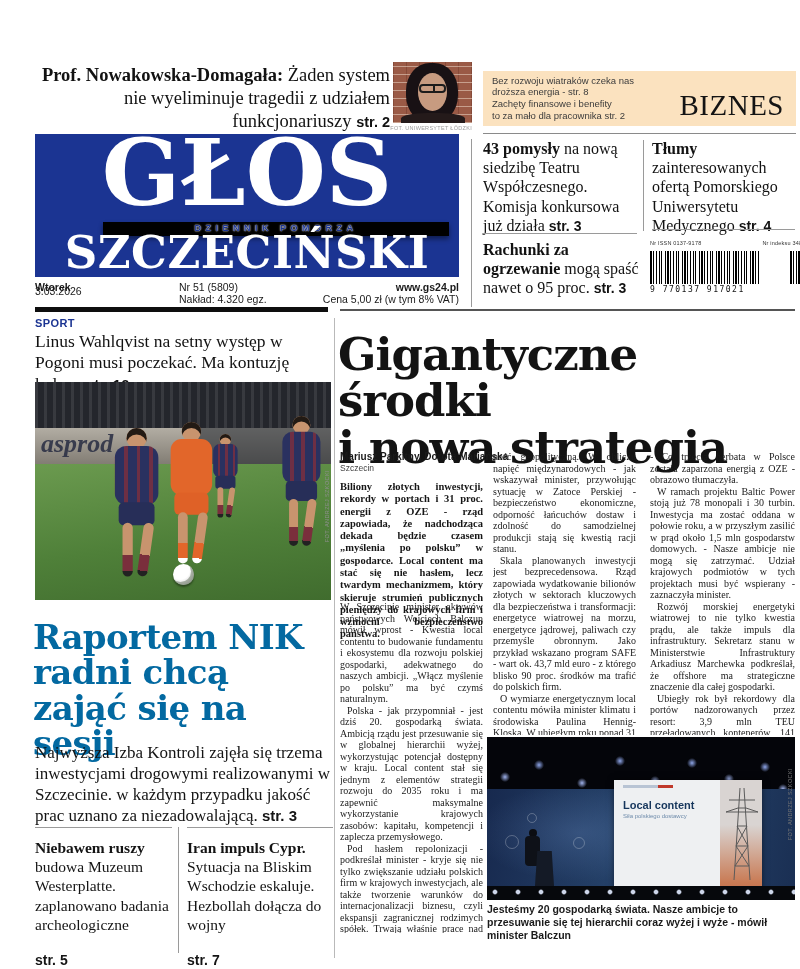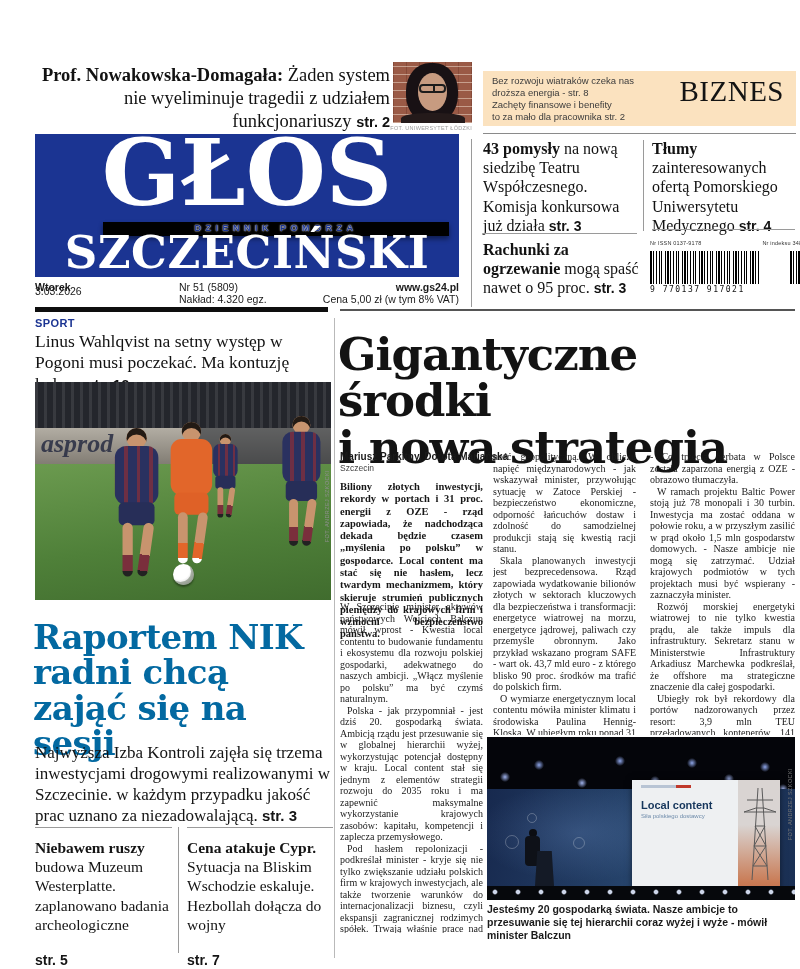--- a/index.html
+++ b/index.html
@@ -25,21 +25,21 @@
   .wp-hair{position:absolute;left:13px;top:1px;width:52px;height:60px;border-radius:46%;background:#181114}
   .wp-face{position:absolute;left:25px;top:11px;width:29px;height:38px;border-radius:50%;background:#c79b80}
   .wp-glasses{position:absolute;left:26px;top:22px;width:27px;height:9px;border:2px solid #1c1c1c;border-radius:4px;
     background:linear-gradient(90deg,transparent 0 12px,#1c1c1c 12px 14px,transparent 14px)}
   .wp-body{position:absolute;left:8px;bottom:-4px;width:64px;height:14px;border-radius:40% 40% 0 0;background:#241a1a}
   .teaser-credit{position:absolute;left:340px;top:125px;width:132px;text-align:right;
     font:400 5.5px "Liberation Sans",sans-serif;color:#9b9b9b;letter-spacing:.3px}
 
   
   .biznes{position:absolute;left:483px;top:71px;width:313px;height:55px;background:var(--biznes-bg);
-    display:flex;align-items:flex-start;justify-content:space-between;padding:4px 12px 4px 9px}
+    display:flex;align-items:flex-end;justify-content:space-between;padding:4px 12px 4px 9px}
   .biz-lines{font:400 9.5px/1.25 "Liberation Sans",sans-serif;color:#3c3c3c}
   .biz-brand{font:400 29px "Liberation Serif",serif;color:#141414;letter-spacing:.5px}
   .rule-biznes{position:absolute;left:483px;top:133px;width:313px;height:1px;background:#8a8a8a}
 
   
   .masthead{position:absolute;left:35px;top:134px;width:424px;height:143px;background:var(--masthead-blue)}
   .m-glos{position:absolute;left:0;right:0;top:-7px;text-align:center;
     font:700 92px/1 "DejaVu Serif",serif;color:#fff}
   .m-band{position:absolute;left:68px;right:10px;top:88px;height:14px;background:#000;
     box-shadow:0 3px 5px rgba(0,0,0,.45)}
@@ -173,21 +173,21 @@
       radial-gradient(circle 2px at 296px 52px,#9fb2ec 0,rgba(159,178,236,0) 5px)}
   .cp-backdrop{position:absolute;left:0;top:52px;right:0;bottom:14px;
     background:
       radial-gradient(ellipse 150px 70px at 30% 45%,rgba(130,170,230,.22),transparent 70%),
       linear-gradient(100deg,#17294e,#28476f 55%,#1a2f53)}
   .cp-ring{position:absolute;border:1px solid rgba(255,255,255,.25);border-radius:50%}
   .r1{left:18px;top:98px;width:14px;height:14px}
   .r2{left:52px;top:118px;width:12px;height:12px}
   .r3{left:86px;top:100px;width:12px;height:12px}
   .r4{left:40px;top:76px;width:10px;height:10px}
-  .cp-slide{position:absolute;left:145px;top:43px;width:148px;height:128px;background:#eef0f2;
+  .cp-slide{position:absolute;left:127px;top:43px;width:148px;height:128px;background:#eef0f2;
     box-shadow:0 0 6px rgba(0,0,0,.5);padding:10px 8px 20px 9px}
   .cs-head{font:700 11px "Liberation Sans",sans-serif;color:#16365c;margin-top:9px}
   .cs-sub{font:400 6px "Liberation Sans",sans-serif;color:#6f8cab;margin-top:2px}
   .cs-date{position:absolute;left:9px;bottom:16px;font:400 5.5px "Liberation Sans",sans-serif;color:#24456e}
   .cs-bar{position:absolute;left:9px;bottom:6px;width:95px;height:7px;background:#1c3a66}
   .cs-topline{position:absolute;left:9px;top:5px;width:50px;height:3px;
     background:linear-gradient(90deg,#b8c4d4 0 70%,#c0392b 70%)}
   .cs-pylon{position:absolute;right:0;top:0;width:42px;height:100%;
     background:linear-gradient(#d9d4d2 0 35%,#c97b55 80%,#b85f3f)}
   .cs-pylon svg{position:absolute;inset:0}
@@ -312,21 +312,21 @@
   <div class="v-credit fp-credit">FOT. ANDRZEJ SZKOCKI</div>
 
   <div class="nik-headline">Raportem NIK radni chcą zająć się na sesji</div>
   <div class="nik-body"><span>Najwyższa Izba Kontroli zajęła się trzema inwestycjami drogowymi realizowanymi w Szczecinie. w każdym przypadku jakość prac uznano za niezadowalającą.  </span><span class="pref">str. 3</span></div>
 
   <div class="rule-bl-a"></div>
   <div class="rule-bl-b"></div>
   <div class="vdiv-bl"></div>
 
   <div class="story-b story-bl"><span class="t-bold">Niebawem ruszy</span><span> budowa Muzeum Westerplatte. zaplanowano badania archeologiczne</span><span class="pref">str. 5</span></div>
-  <div class="story-b story-br"><span class="t-bold">Cena atakuje Cypr.</span><span> Sytuacja na Bliskim Wschodzie eskaluje. Hezbollah dołącza do wojny</span><span class="pref">str. 7</span></div>
+  <div class="story-b story-br"><span class="t-bold">Iran impuls Cypr.</span><span> Sytuacja na Bliskim Wschodzie eskaluje. Hezbollah dołącza do wojny</span><span class="pref">str. 7</span></div>
 
   <div class="art-headline">
     <div>Gigantyczne środki</div>
     <div>i nowa strategia</div>
   </div>
   <div class="byline">Mariusz Parkitny, Dorota Mariańska</div>
   <div class="place">Szczecin</div>
   <div class="lead">Biliony złotych inwestycji, rekordy w portach i 31 proc. energii z OZE - rząd zapowiada, że nadchodząca dekada będzie czasem „myślenia po polsku” w gospodarce. Local content ma stać się nie hasłem, lecz twardym mechanizmem, który skieruje strumień publicznych pieniędzy do krajowych firm i wzmocni bezpieczeństwo państwa.</div>
 
   <div class="colbody col1">

